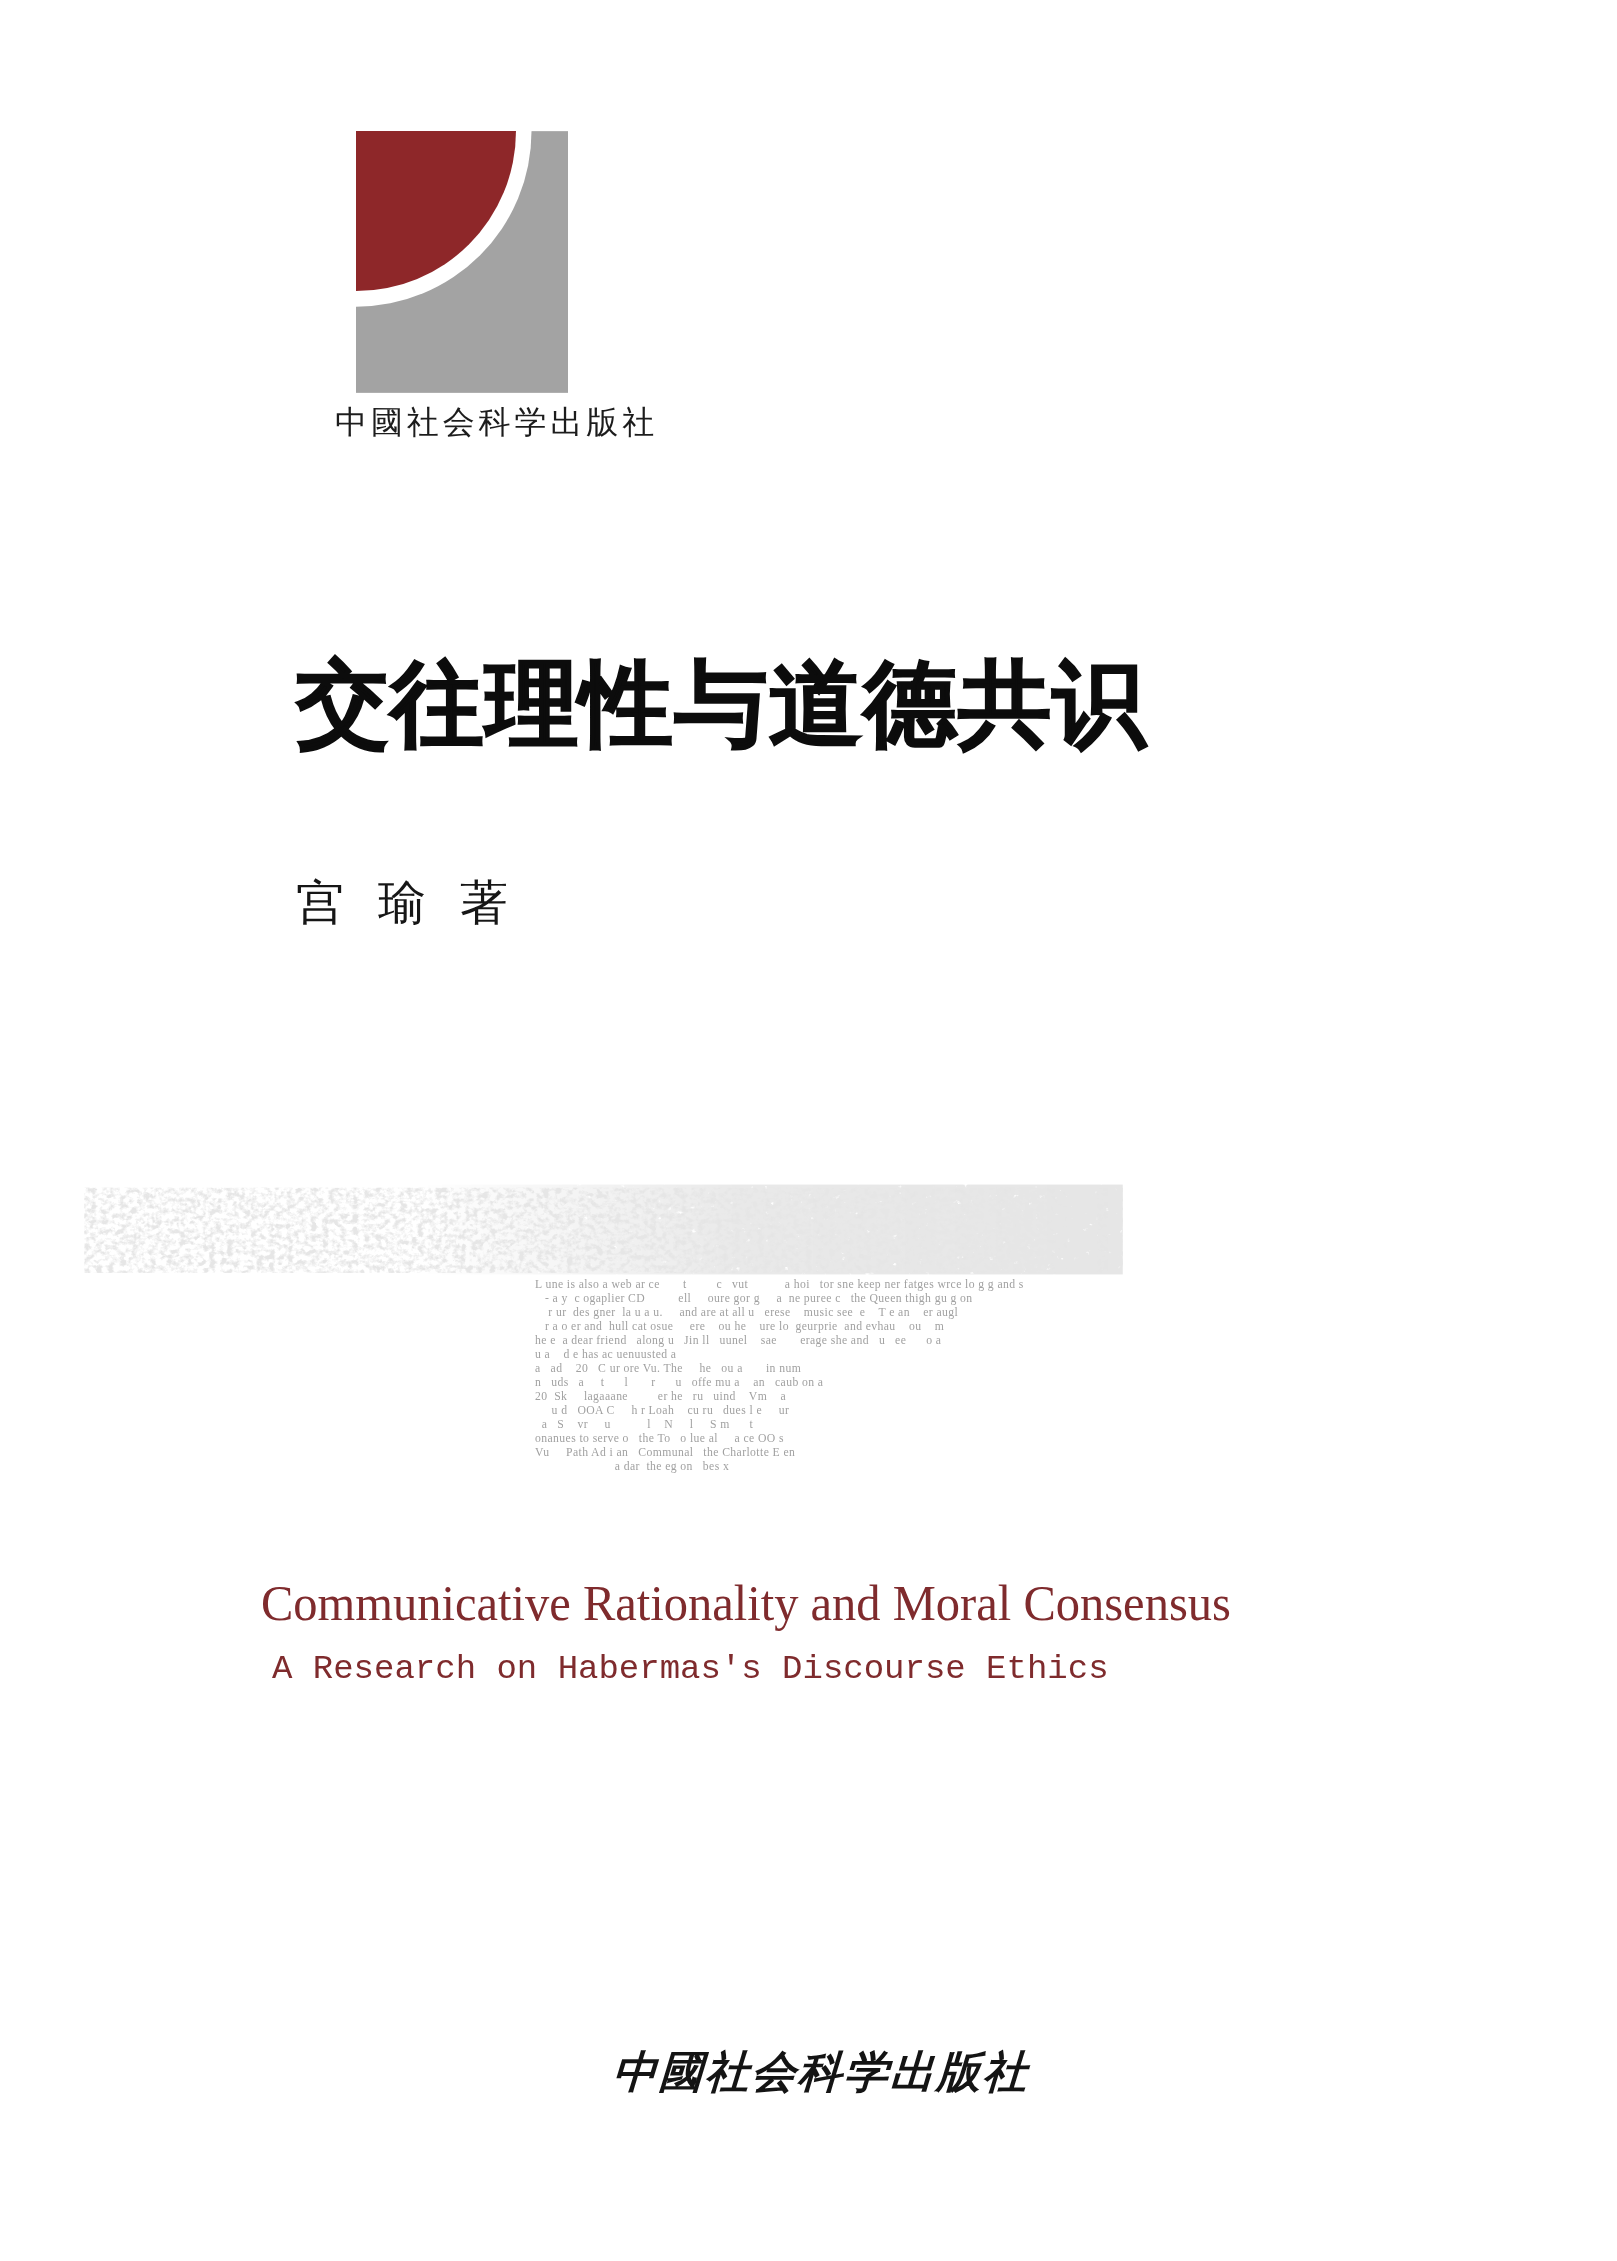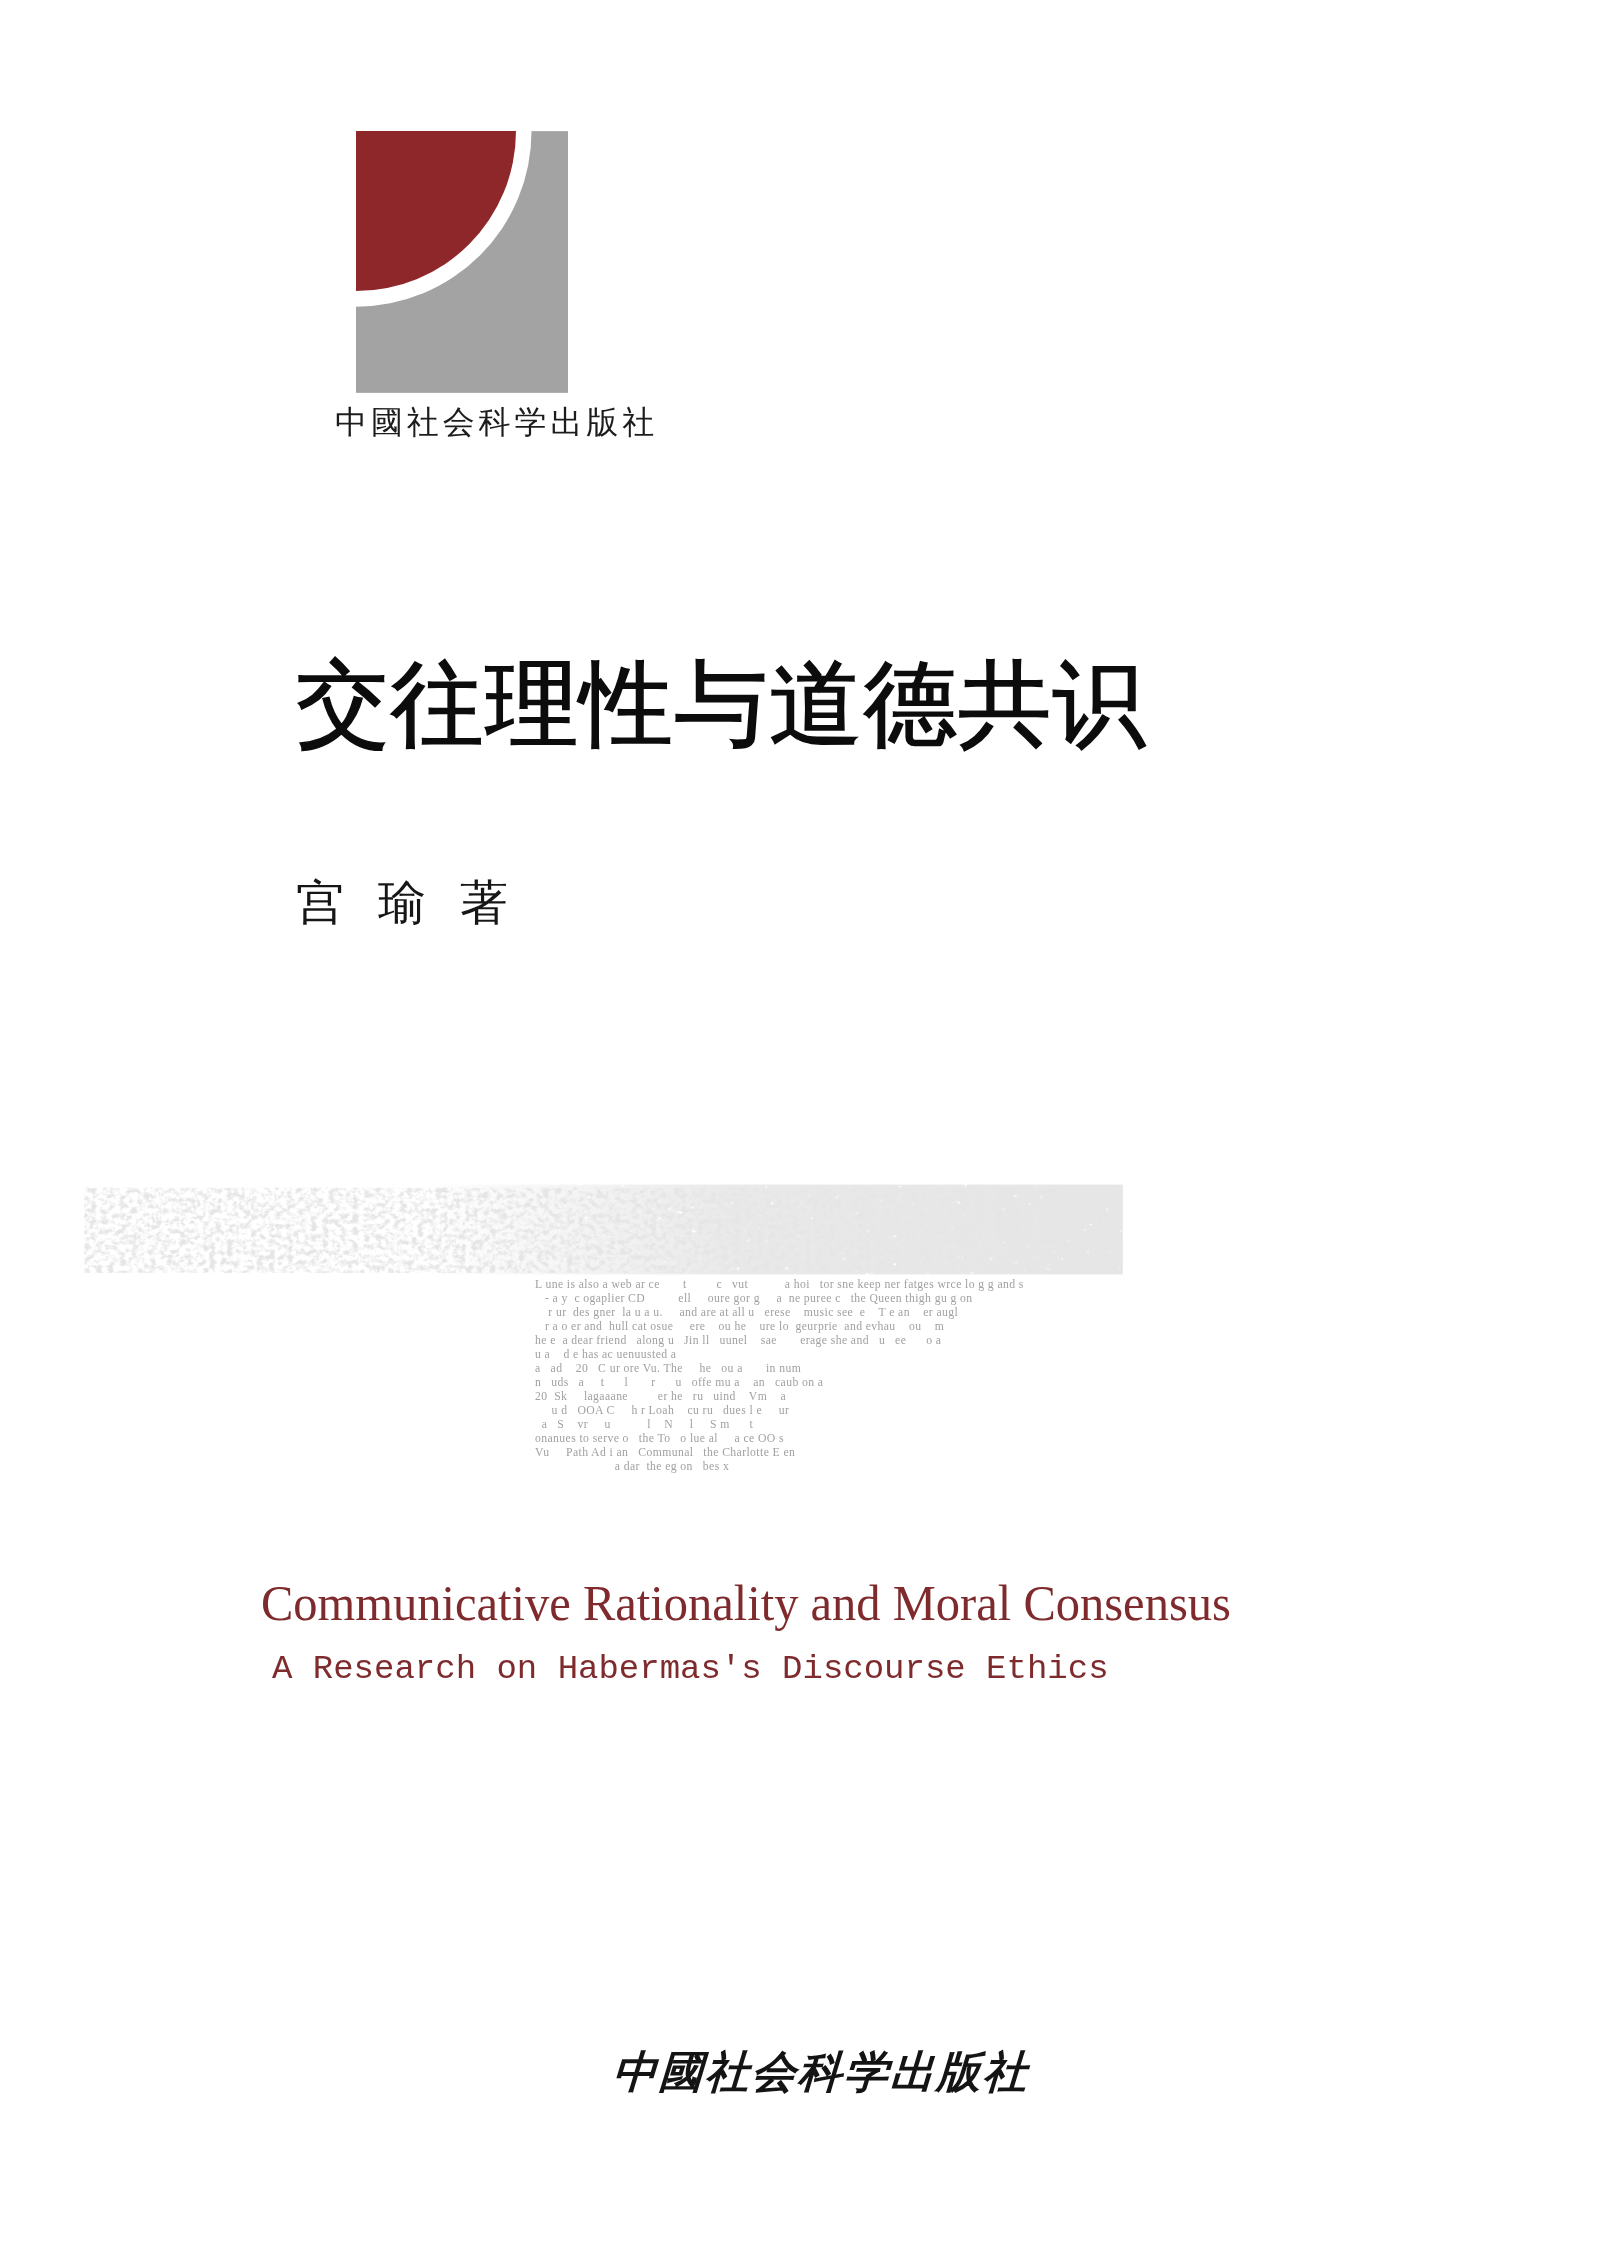--- a/index.html
+++ b/index.html
@@ -20,21 +20,21 @@
     left:335px;top:406px;
     font-size:32px;line-height:1;
     letter-spacing:3.9px;
     color:#1c1c1c;
   }
 
   
   .main-title{
     left:296px;top:658px;
     font-size:93px;line-height:1;
-    font-weight:normal;
+    font-weight:bold;
     letter-spacing:1.6px;
     color:#0c0c0c;
     -webkit-text-stroke:1.6px #0c0c0c;
   }
 
   
   .subtitle{
     left:294px;top:766px;
     font-size:55px;line-height:1;
     letter-spacing:0px;

